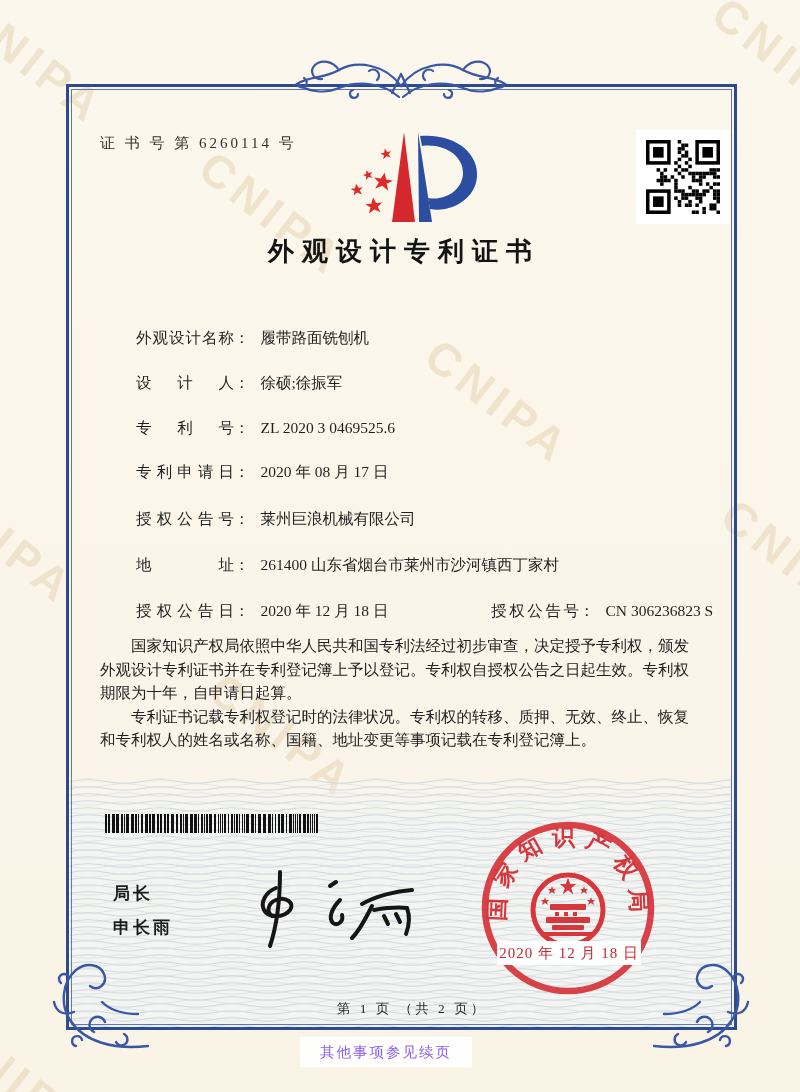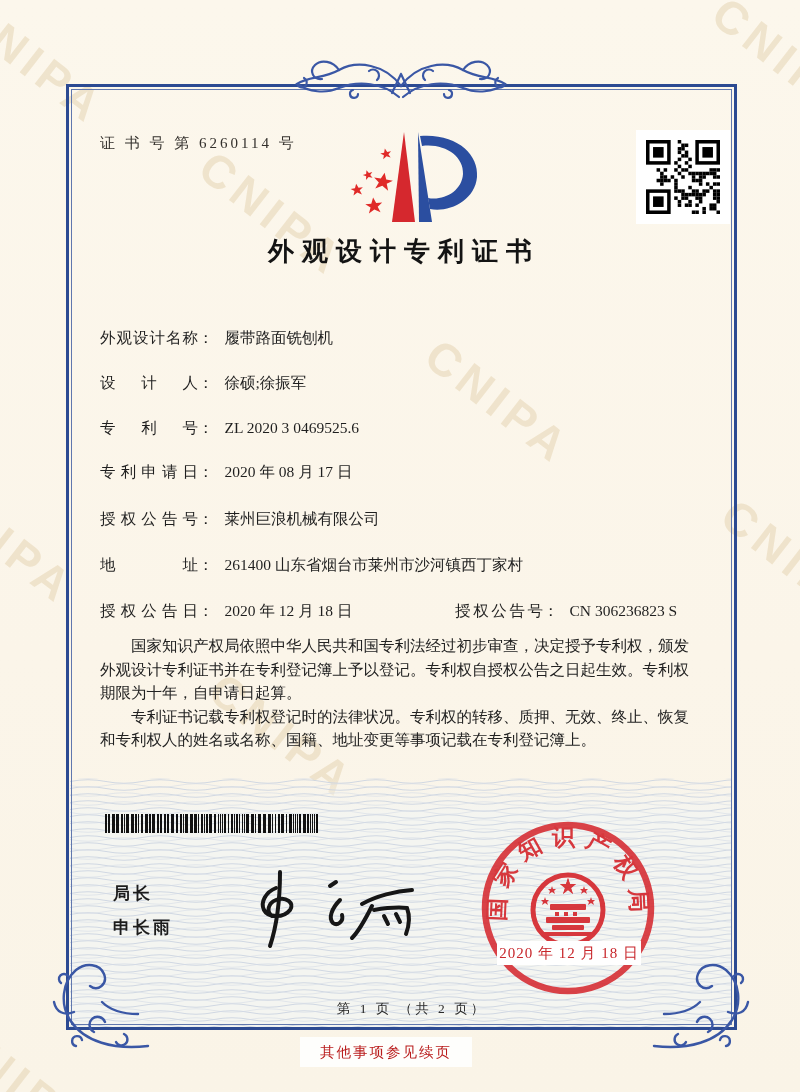--- a/index.html
+++ b/index.html
@@ -19,37 +19,37 @@
          border:3px solid #2c4a92;box-sizing:border-box;z-index:1;pointer-events:none;}
   .frame-inner{position:absolute;inset:2px;border:1px solid #6077ae;}
   .content{position:absolute;inset:0;z-index:2;}
   .certno{position:absolute;left:100px;top:134px;font-size:15px;letter-spacing:3px;color:#33302c;}
   .qrbox{position:absolute;left:636px;top:130px;width:94px;height:94px;background:#fff;}
   .qrbox svg{position:absolute;left:10px;top:10px;}
   .logo{position:absolute;left:336px;top:124px;}
   .title{position:absolute;left:0;top:234px;width:800px;text-align:center;
          font-size:26px;font-weight:bold;letter-spacing:8px;text-indent:8px;color:#141414;}
   .field{position:absolute;left:100px;font-size:15.5px;white-space:nowrap;}
-  .flabel{display:inline-block;width:98px;text-align:justify;text-align-last:justify;vertical-align:bottom;}
+  .flabel{display:inline-block;width:98px;text-align:justify;text-align-last:justify;vertical-align:bottom;margin-left:36px;}
   .fvalue{margin-left:11px;}
   .grant2{position:absolute;left:355px;top:0;}
   .grant2 .flabel{width:88px;}
   .paras{position:absolute;left:100px;top:634px;width:604px;}
   .paras p{margin:0;text-indent:2em;font-size:15.5px;line-height:23.5px;color:#222;}
   .barcode{position:absolute;left:105px;top:814px;}
   .director{position:absolute;left:113px;top:877px;font-family:Liberation Sans, sans-serif;
             font-size:17px;font-weight:600;letter-spacing:3px;color:#1c1c1c;line-height:34px;}
   .signature{position:absolute;left:238px;top:858px;z-index:2;}
   .seal{position:absolute;left:478px;top:818px;z-index:3;opacity:.92;}
   .sealdate{position:absolute;left:497px;top:941px;width:144px;height:24px;background:#fff;
             z-index:4;text-align:center;font-size:15px;letter-spacing:1px;color:#c8262b;line-height:24px;}
   .pagefoot{position:absolute;left:0;top:1000px;width:800px;text-align:center;
             font-size:13.5px;letter-spacing:3px;color:#2a2a2a;z-index:2;padding-left:12px;}
   .contnote{position:absolute;left:300px;top:1037px;width:172px;height:30px;background:#fefefc;
-            text-align:center;font-size:14.5px;line-height:30px;letter-spacing:2px;color:#b91c1c;z-index:2;}
+            text-align:center;font-size:14.5px;line-height:30px;letter-spacing:2px;color:#8b5cf6;z-index:2;}
   .orn{position:absolute;z-index:2;pointer-events:none;}
 </style>
 </head>
 <body>
 
 <div class="page">
 
   <div class="wm" style="left:-18px;top:-12px">CNIPA</div>
   <div class="wm" style="left:735px;top:-14px">CNIPA</div>
   <div class="wm" style="left:222px;top:140px">CNIPA</div>

